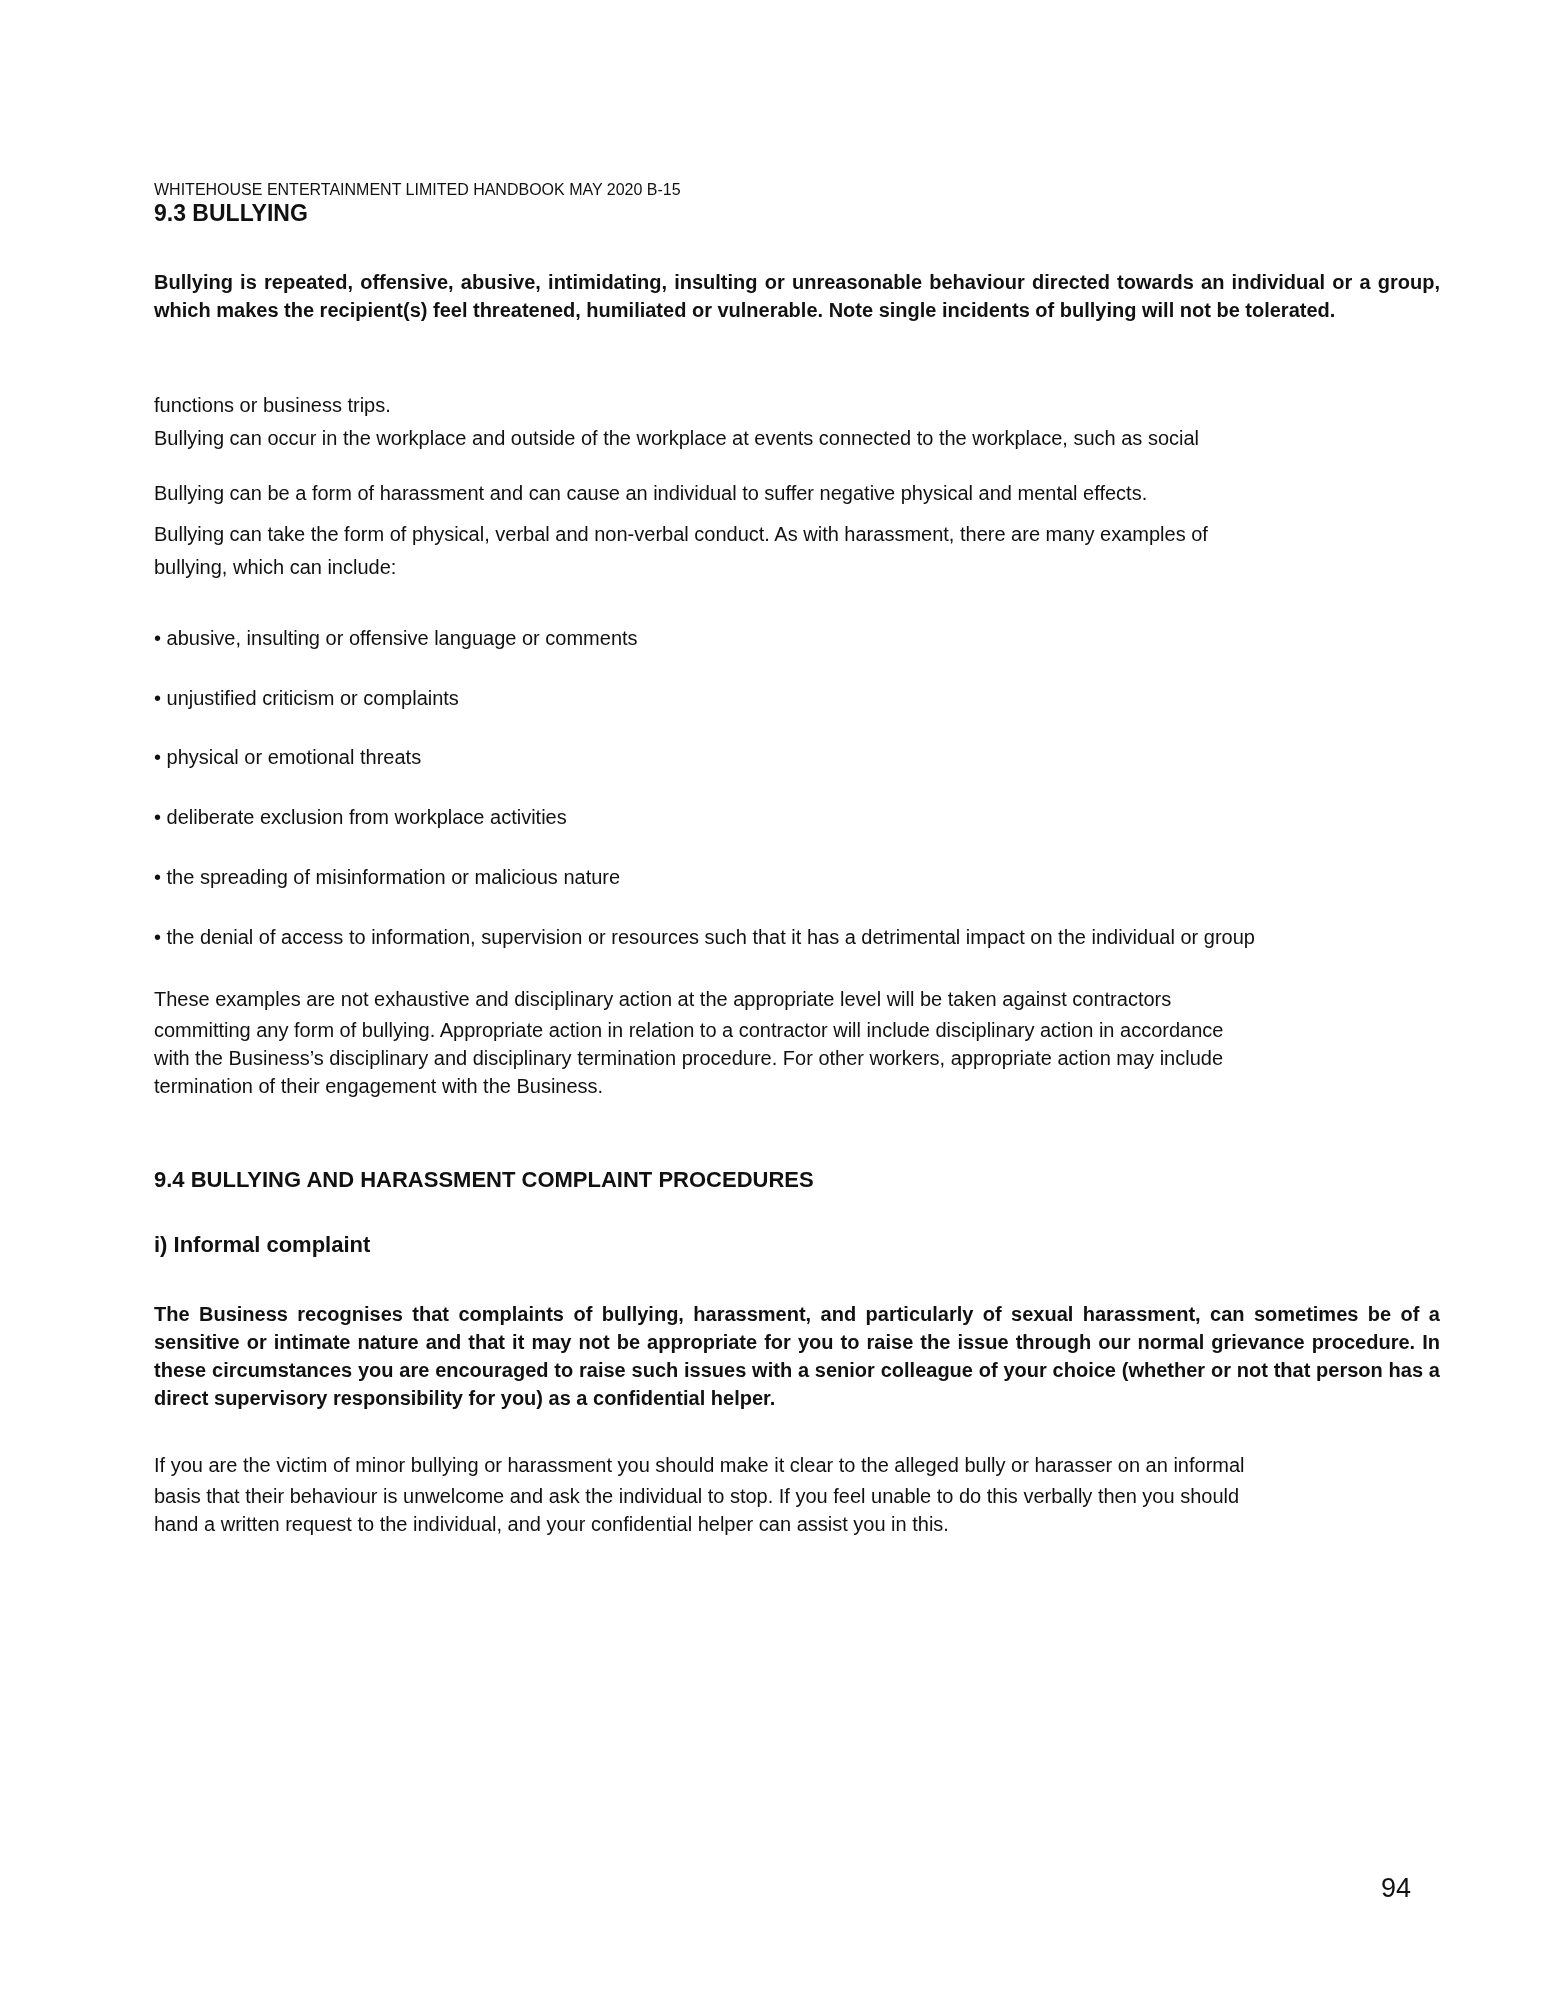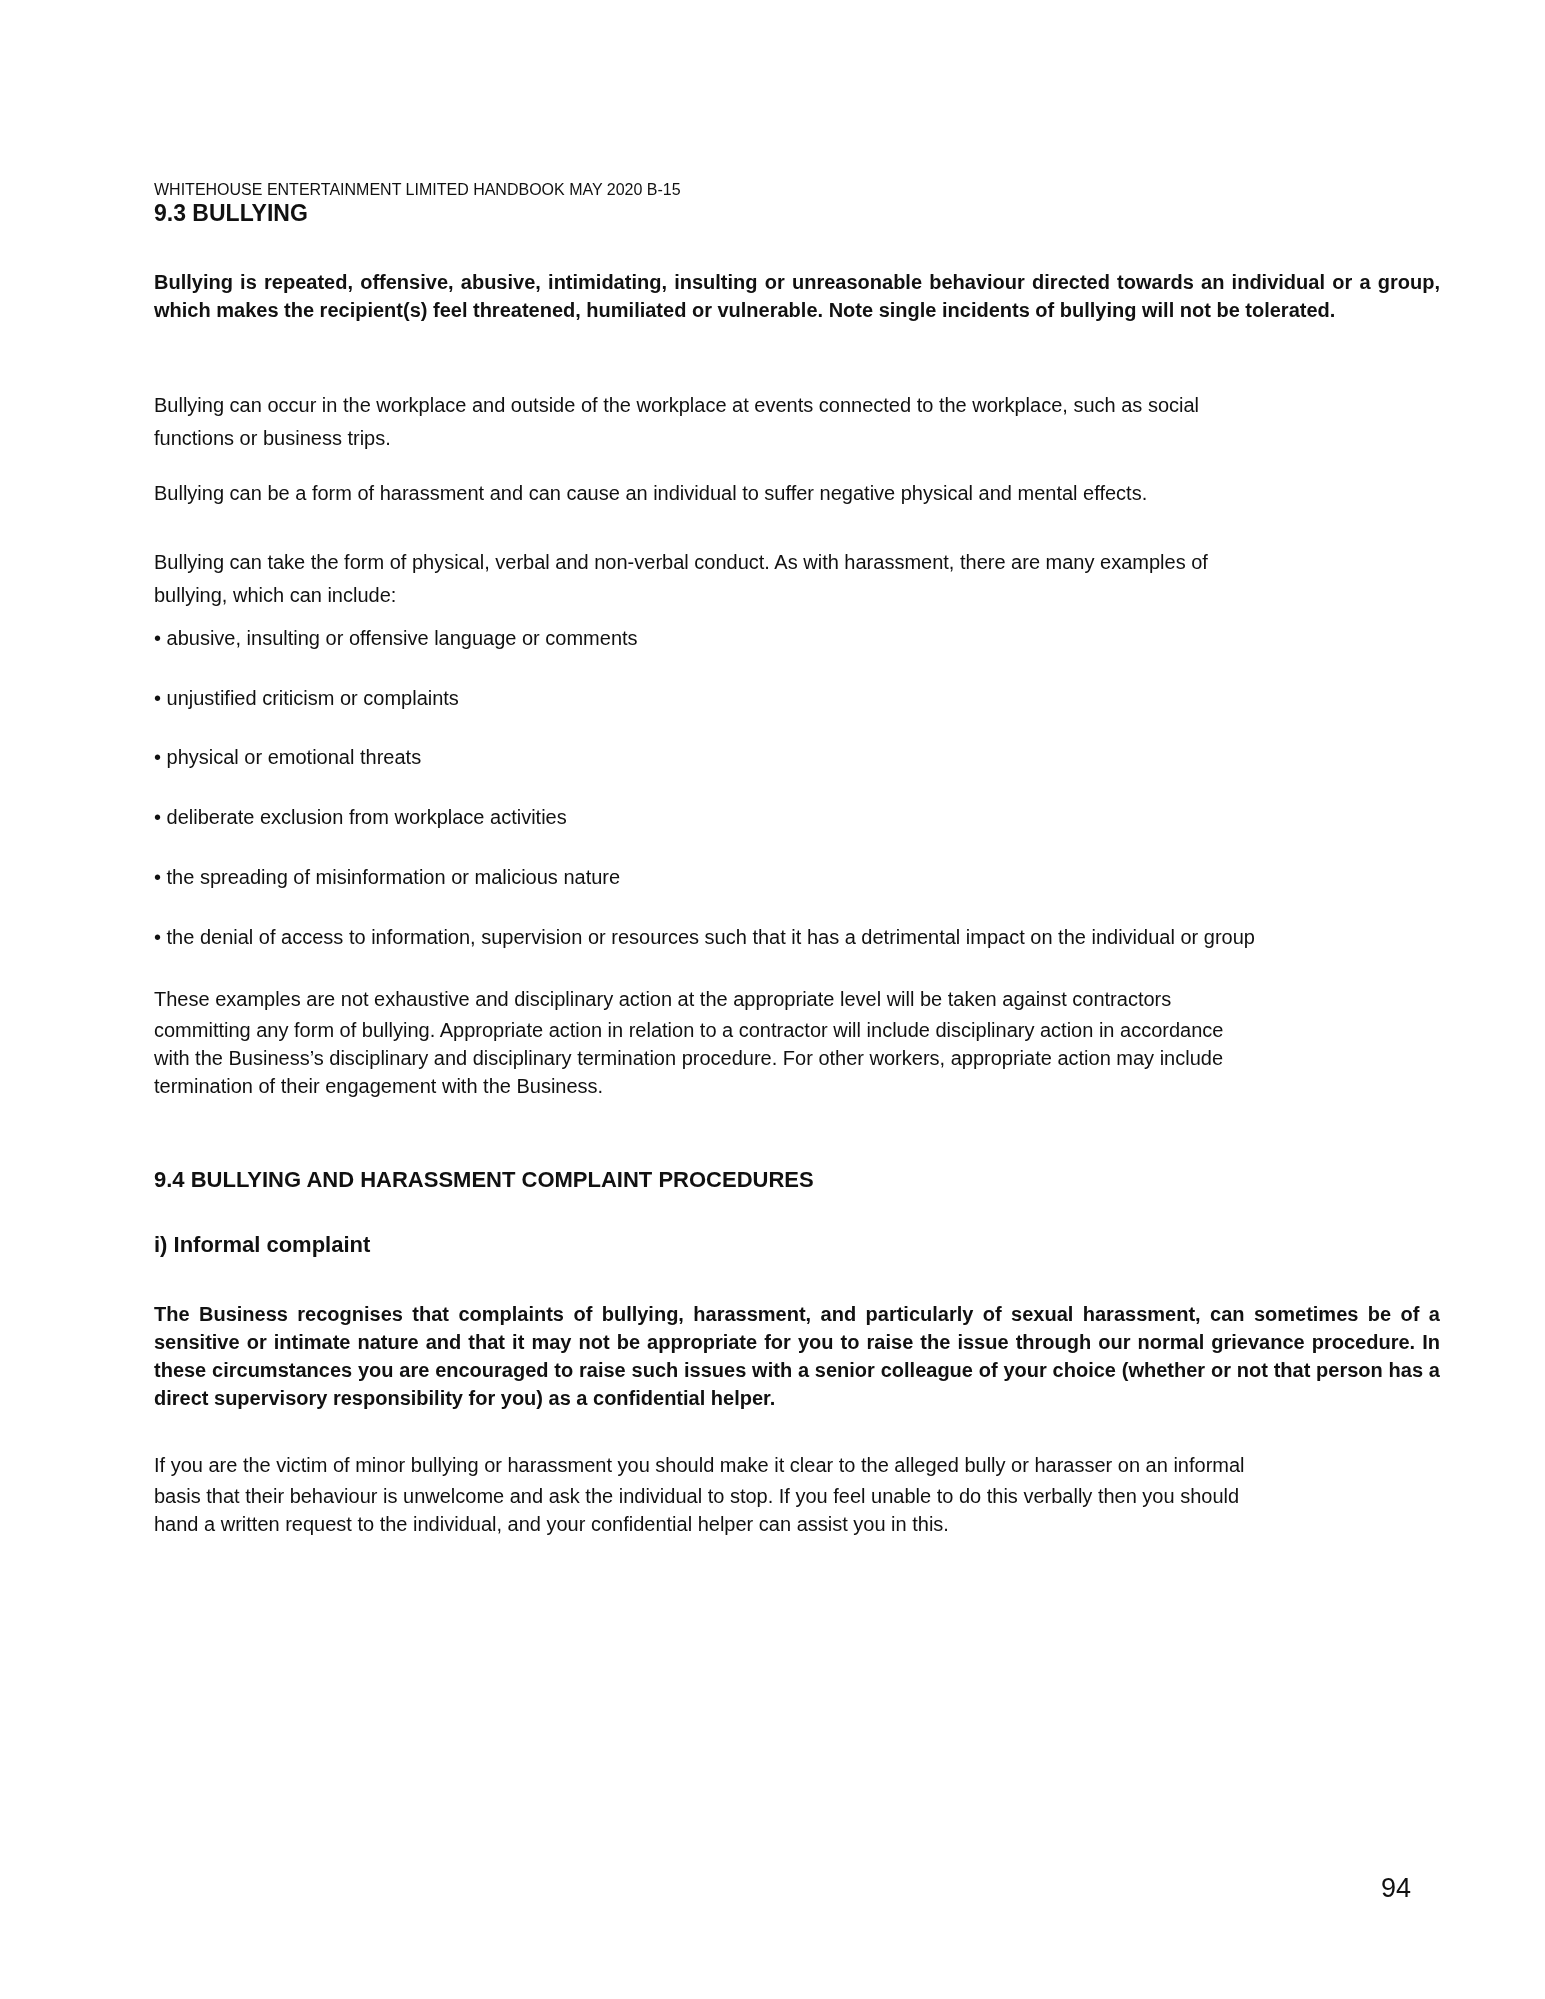--- a/index.html
+++ b/index.html
@@ -18,27 +18,27 @@
 <body>
 
 <div>
 
   <div class="abs hdr">WHITEHOUSE ENTERTAINMENT LIMITED HANDBOOK MAY 2020 B-15</div>
   <div class="abs h1">9.3 BULLYING</div>
 
   <div class="abs body just" style="top:268px;">Bullying is repeated, offensive, abusive, intimidating, insulting or unreasonable behaviour directed towards an individual or a group, which makes the recipient(s) feel threatened, humiliated or vulnerable. Note single incidents of bullying will not be tolerated.</div>
 
   <div class="abs body" style="top:389px; line-height:33px;">
+    <span class="line">functions or business trips.</span>
     <span class="line">Bullying can occur in the workplace and outside of the workplace at events connected to the workplace, such as social</span>
-    <span class="line">functions or business trips.</span>
   </div>
 
   <div class="abs body" style="top:479px; line-height:28px;">Bullying can be a form of harassment and can cause an individual to suffer negative physical and mental effects.</div>
 
-  <div class="abs body" style="top:546px; line-height:33px;">
+  <div class="abs body" style="top:518px; line-height:33px;">
     <span class="line">Bullying can take the form of physical, verbal and non-verbal conduct. As with harassment, there are many examples of</span>
     <span class="line">bullying, which can include:</span>
   </div>
 
   <div>
     <div class="abs body" style="top:624px; line-height:28px;">• abusive, insulting or offensive language or comments</div>
     <div class="abs body" style="top:684px; line-height:28px;">• unjustified criticism or complaints</div>
     <div class="abs body" style="top:743px; line-height:28px;">• physical or emotional threats</div>
     <div class="abs body" style="top:803px; line-height:28px;text-align:right;">• deliberate exclusion from workplace activities</div>
     <div class="abs body" style="top:863px; line-height:28px;">• the spreading of misinformation or malicious nature</div>

